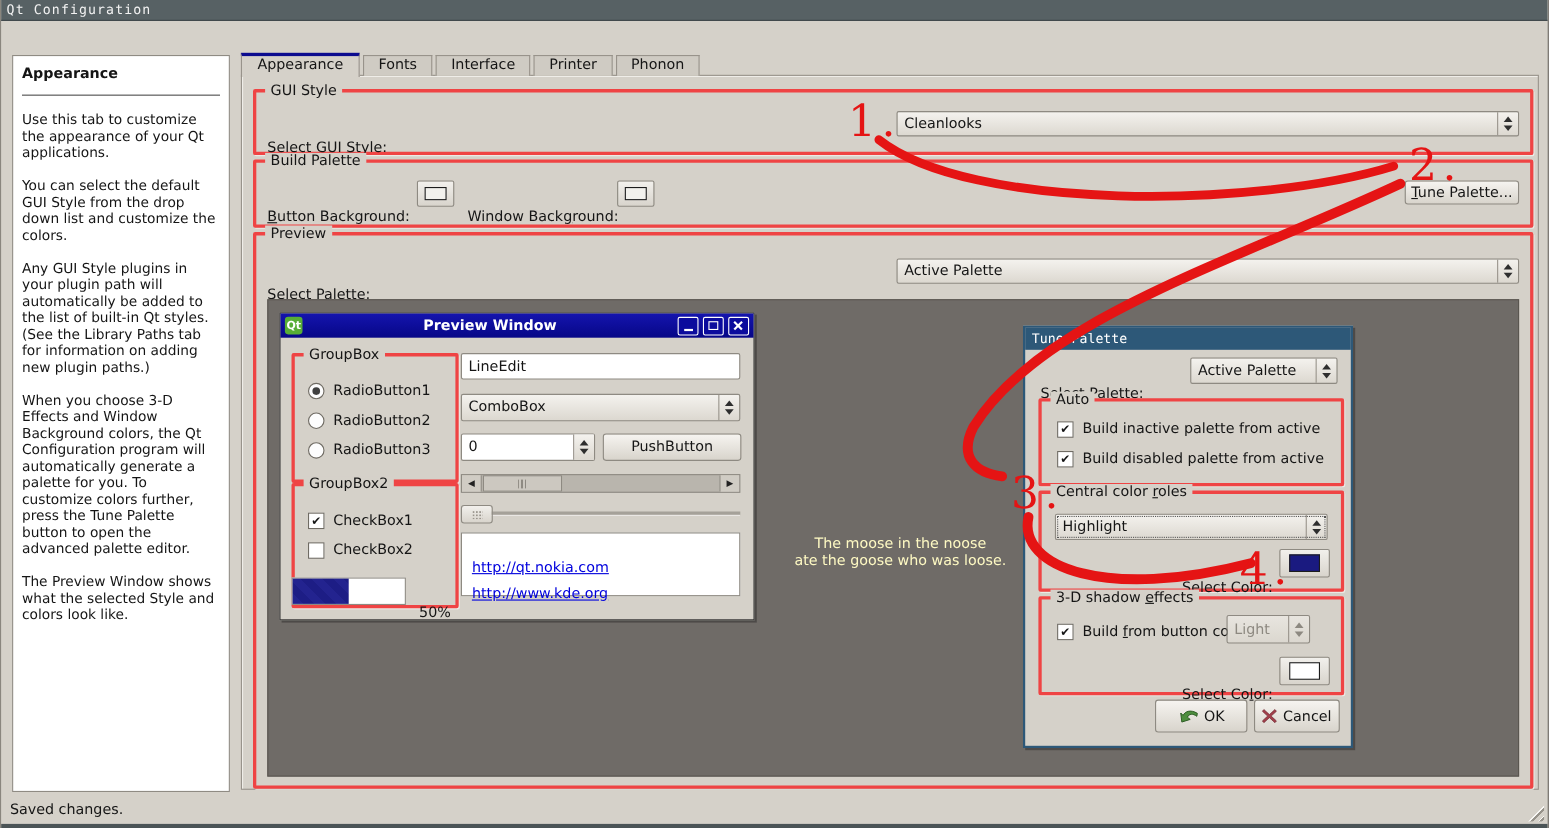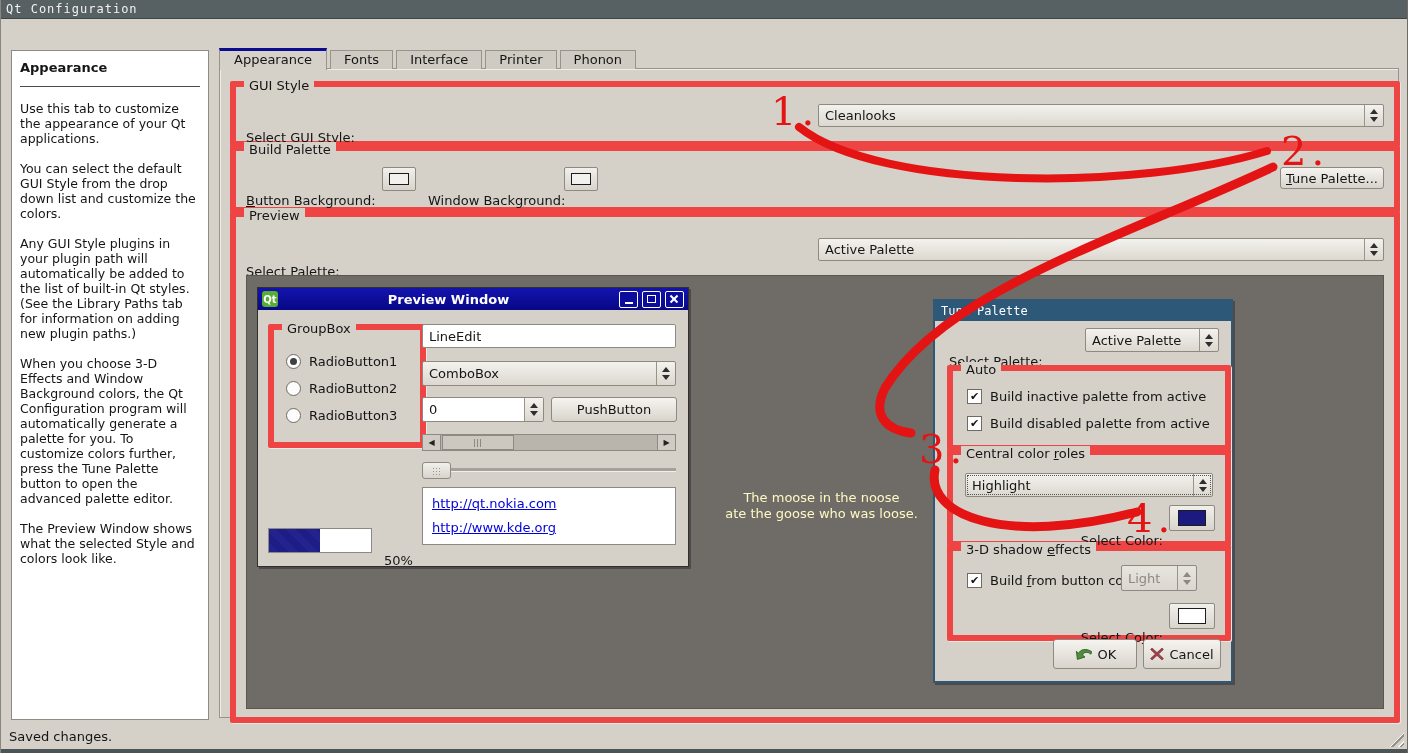--- a/index.html
+++ b/index.html
@@ -25,21 +25,21 @@
   .sidebar h2{margin:0 0 10px 0;font-size:13px;}
   .sidebar hr{border:none;border-top:1px solid #4c4c4c;margin:0 0 14px 0;}
   .sidebar p{margin:0 0 15px 0;}
   
   .tabstrip{position:absolute;left:218px;top:48px;display:flex;align-items:flex-end;z-index:3;}
   .tab{border:1px solid #98938b;border-bottom:none;background:#cfcbc3;padding:1px 13px 2px;margin-right:3px;}
   .tab.active{background:#d5d1c9;border-top:3px solid #0b0b8f;padding:1px 14px 3px;margin-bottom:-1px;}
   .pane{position:absolute;left:218px;top:68px;width:1180px;height:650px;border:1px solid #98938b;
         background:#d5d1c9;box-sizing:border-box;box-shadow:inset 1px 1px 0 #efede8;}
   
-  .group{position:absolute;border:6px solid #ef4444;border-radius:2px;box-shadow:1px 1px 0 #eceae5;}
+  .group{position:absolute;border:3px solid #ef4444;border-radius:2px;box-shadow:1px 1px 0 #eceae5;}
   .gtitle{position:absolute;top:-9px;left:8px;background:#d5d1c9;padding:0 5px;white-space:nowrap;}
   .combo{position:absolute;border:1px solid #8e8a82;border-radius:2px;
          background:linear-gradient(#f4f2ee,#dcd8d0);display:flex;align-items:stretch;box-sizing:border-box;}
   .combo .val{flex:1;display:flex;align-items:center;padding:0 6px;white-space:nowrap;overflow:hidden;}
   .spin2{width:18px;border-left:1px solid #98938b;display:flex;flex-direction:column;
          align-items:center;justify-content:center;gap:3px;}
   .tu{width:0;height:0;border:4px solid transparent;border-top:none;border-bottom:5px solid #2e2e2e;}
   .td{width:0;height:0;border:4px solid transparent;border-bottom:none;border-top:5px solid #2e2e2e;}
   .btn{border:1px solid #8e8a82;border-radius:3px;background:linear-gradient(#f6f4f0,#d8d4cc);
        display:flex;align-items:center;justify-content:center;box-sizing:border-box;gap:5px;}
@@ -78,21 +78,21 @@
   .scrollbar{position:absolute;height:17px;border:1px solid #8e8a82;background:#b9b5ad;
              display:flex;align-items:stretch;box-sizing:border-box;}
   .sb-btn{width:17px;background:#d0ccc4;display:flex;align-items:center;justify-content:center;font-size:8px;color:#222;}
   .sb-handle{width:70px;margin-left:1px;background:#ccc8c0;border:1px solid #8e8a82;
              display:flex;align-items:center;justify-content:center;}
   .sb-gripl{width:9px;height:8px;background:repeating-linear-gradient(90deg,#8e8a82 0 1px,transparent 1px 3px);}
   .slider-groove{position:absolute;height:3px;background:#a5a199;border-bottom:1px solid #f1efeb;}
   .slider-handle{position:absolute;width:27px;height:15px;border:1px solid #8e8a82;border-radius:3px;
                  background:linear-gradient(#f2f0ec,#d8d4cc);display:flex;align-items:center;justify-content:center;}
   .sl-dots{width:10px;height:8px;background:radial-gradient(#9a958d 1px,transparent 1px);background-size:3px 3px;}
-  .textedit{position:absolute;background:#fff;border:1px solid #8e8a82;padding:8px 9px;box-sizing:border-box;}
+  .textedit{position:absolute;background:#fff;border:1px solid #8e8a82;padding:24px 9px;box-sizing:border-box;}
   .textedit a{display:block;margin-bottom:9px;}
   .progress{position:absolute;border:1px solid #8e8a82;background:#fff;box-sizing:border-box;}
   .pfill{height:100%;background:repeating-linear-gradient(45deg,#23238f 0 7px,#1d1d85 7px 14px);}
   
   .tune{position:absolute;left:686px;top:23px;width:300px;height:384px;border:2px solid #2d5878;
         background:#d5d1c9;box-sizing:border-box;box-shadow:2px 2px 0 rgba(0,0,0,.3);}
   .tune-title{height:20px;background:#2d5878;color:#fff;font-family:"DejaVu Sans Mono",monospace;
               font-size:12px;display:flex;align-items:center;padding-left:6px;}
   .tune-body{position:absolute;left:0;right:0;top:20px;bottom:0;}
   .combo.focused{outline:1px dotted #555;outline-offset:-3px;}
@@ -224,20 +224,31 @@
               <span class="spin2" style="background:linear-gradient(#f4f2ee,#dcd8d0);">
                   <span class="tu"></span>
                   <span class="td"></span>
                 </span>
             </div>
 
             <div class="btn" style="position:absolute;left:293px;top:87px;width:126px;height:25px;">
               <span>PushButton</span>
             </div>
 
+            <div class="group" style="left:10px;top:132px;width:146px;height:108px;background:#d5d1c9;">
+              <span class="gtitle"><span>GroupBox2</span></span>
+              <div class="row" style="left:12px;top:24px;">
+                <span class="check on"></span>
+                <span>CheckBox1</span>
+              </div>
+              <div class="row" style="left:12px;top:51px;">
+                <span class="check"></span>
+                <span>CheckBox2</span>
+              </div>
+            </div>
 
             <div class="scrollbar" style="left:164px;top:124px;width:254px;">
               <span class="sb-btn" style="border-right:1px solid #8e8a82;">◀</span>
               <span class="sb-handle">
                   <span class="sb-gripl"></span>
                 </span>
               <span class="sb-btn" style="margin-left:auto;border-left:1px solid #8e8a82;">▶</span>
             </div>
 
             <div class="slider-groove" style="left:166px;top:158px;width:252px;"></div>

